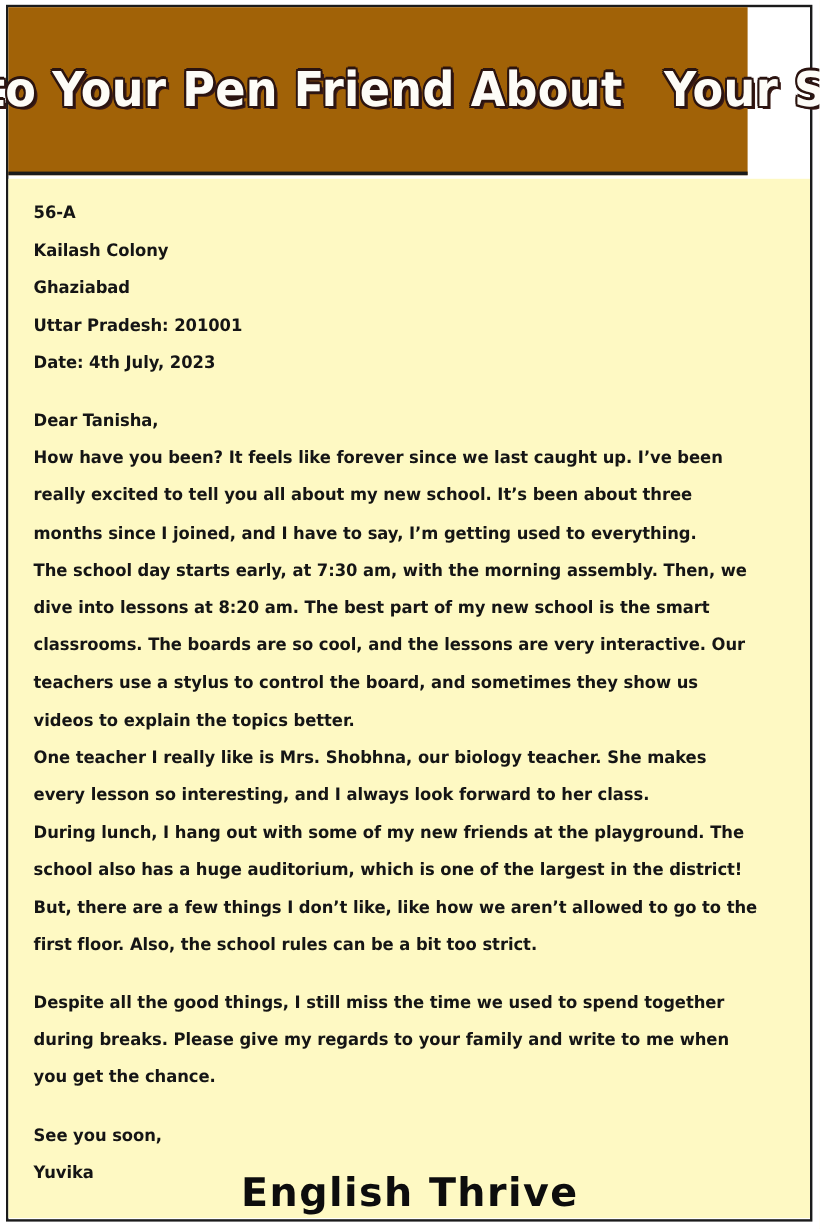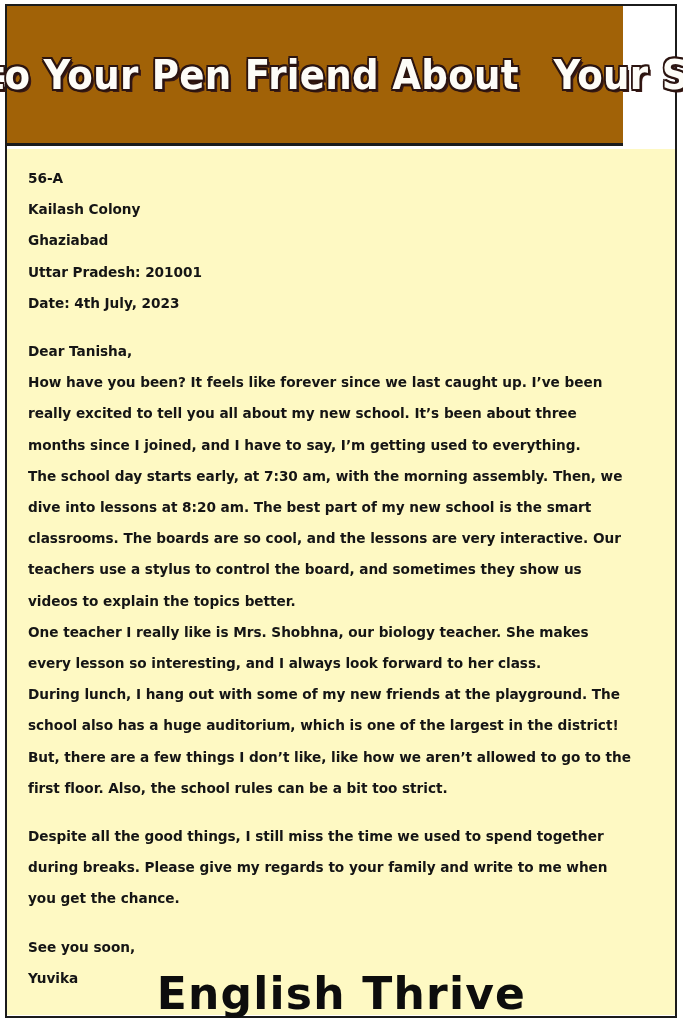--- a/index.html
+++ b/index.html
@@ -109,21 +109,21 @@
 
   
   .footer-brand {
     position: absolute;
     left: 0;
     right: 0;
     bottom: 12px;
     text-align: center;
     font-family: "DejaVu Sans", sans-serif;
     font-weight: 700;
-    font-size: 44px;
+    font-size: 33px;
     line-height: 36px;
     letter-spacing: 1.2px;
     color: #0d0d0d;
   }
 </style>
 </head>
 <body>
 
 <div id="page">
 

